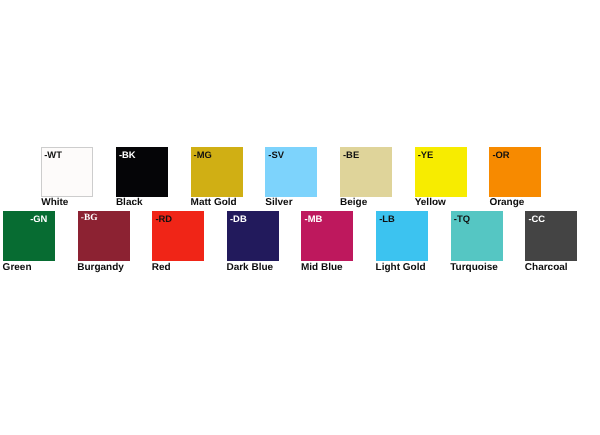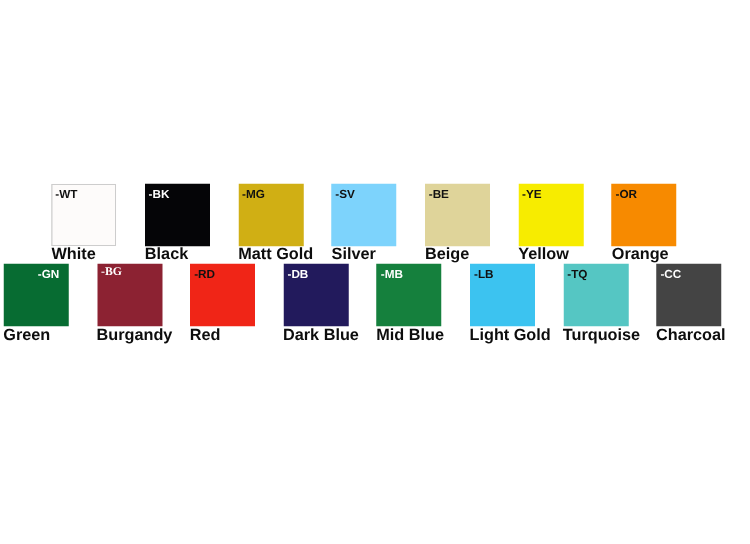--- a/index.html
+++ b/index.html
@@ -55,21 +55,21 @@
     transform: translateZ(0);
   }
   #row-1 .swatch-code {
     left: 3.2px;
     top: 1.8px;
   }
   .swatch-name {
     position: absolute;
     left: 0;
     top: 49.6px;
-    font-size: 13px;
+    font-size: 10px;
     font-weight: bold;
     line-height: 11px;
     white-space: nowrap;
     color: #0d0d0d;
     transform: translateZ(0);
   }
   #row-1 .swatch-name {
     left: -0.4px;
     top: 50.6px;
   }
@@ -156,21 +156,21 @@
     </div>
 
     <div class="swatch-cell" style="left:226.8px">
       <div class="swatch-box" style="background:#221A5C">
         <span class="swatch-code" style="color: rgb(255, 255, 255);">-DB</span>
       </div>
       <span class="swatch-name">Dark Blue</span>
     </div>
 
     <div class="swatch-cell" style="left:301.4px">
-      <div class="swatch-box" style="background:#15803d">
+      <div class="swatch-box" style="background:#be185d">
         <span class="swatch-code" style="color: rgb(255, 255, 255);">-MB</span>
       </div>
       <span class="swatch-name">Mid Blue</span>
     </div>
 
     <div class="swatch-cell" style="left:376px">
       <div class="swatch-box" style="background:#3CC3F0">
         <span class="swatch-code" style="color: rgb(17, 17, 17);">-LB</span>
       </div>
       <span class="swatch-name">Light Gold</span>

